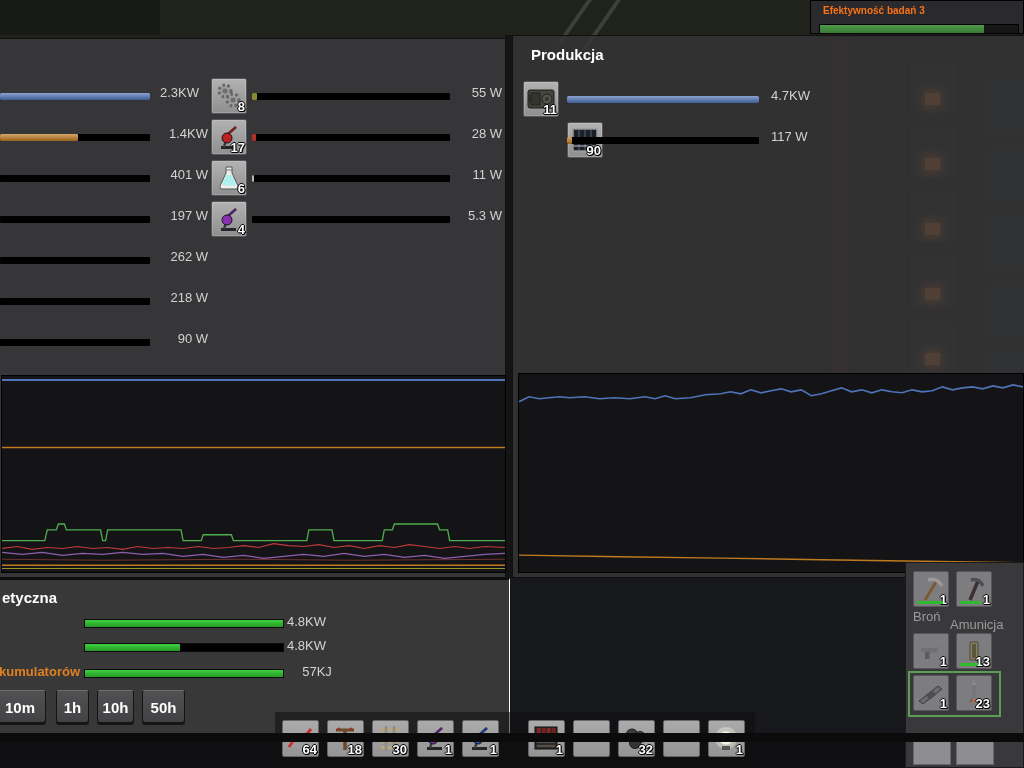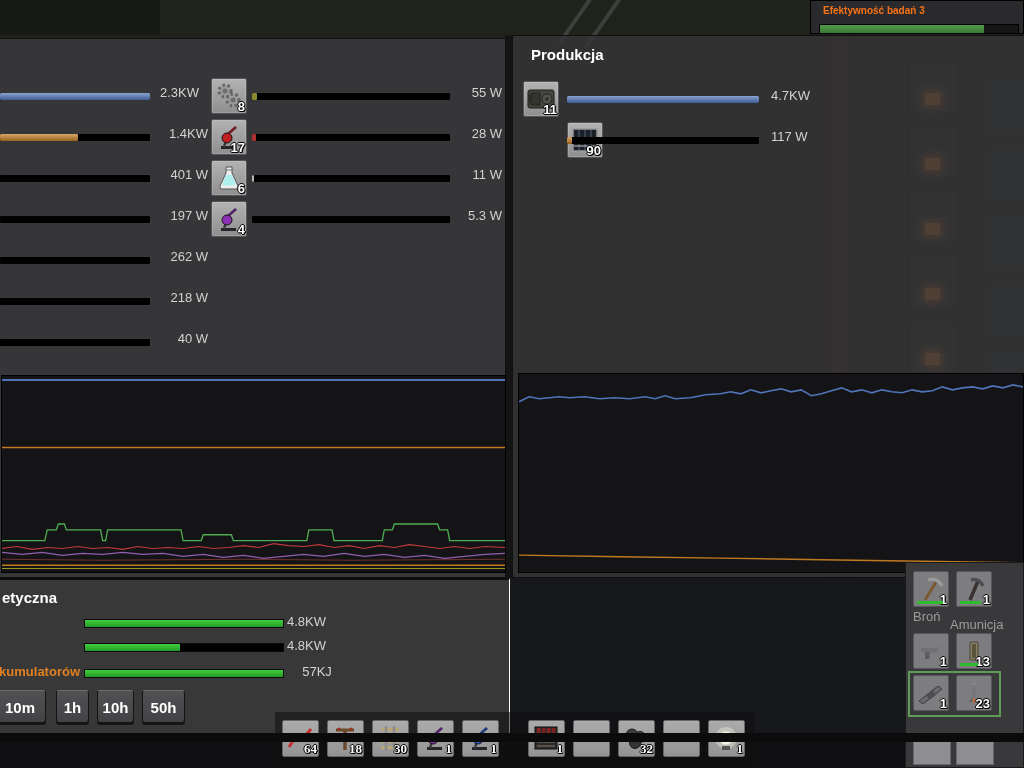--- a/index.html
+++ b/index.html
@@ -47,21 +47,21 @@
   .en-bar{position:absolute;height:7px;background:#000;border:1px solid #0a0a0a;width:198px;left:84px;}
   .en-fill{height:100%;background:linear-gradient(#3fd03f,#249a24);}
   .en-val{position:absolute;left:287px;width:60px;font-size:13px;color:#d2d2d2;}
   .en-label{position:absolute;left:-30px;width:110px;text-align:right;font-size:13px;font-weight:bold;color:#e08020;}
   .time-btn{position:absolute;height:33px;background:linear-gradient(#515153,#434345);
     border:1px solid #141414;border-top-color:#6e6e70;border-radius:3px;box-shadow:0 2px 0 #151515;
     color:#fff;font-weight:bold;font-size:15px;text-align:center;line-height:33px;box-sizing:border-box;}
   
   #hotbar{left:275px;top:712px;width:480px;height:56px;background:rgba(14,14,14,0.55);z-index:20;}
   .hb-slot{position:absolute;top:8px;width:37px;height:37px;background:linear-gradient(#ababac,#949495);
-    border:1px solid #66666a;border-radius:2px;box-sizing:border-box;font-family:Liberation Serif, serif;}
+    border:1px solid #66666a;border-radius:2px;box-sizing:border-box;}
   .hb-slot svg{position:absolute;left:1px;top:1px;}
   
   #band{left:0;top:733px;width:1024px;height:9px;background:#0b0b0c;z-index:60;position:absolute;}
   
   #inventory{left:905px;top:562px;width:119px;height:206px;background:#39393c;border:1px solid #1a1a1a;z-index:40;}
   .inv-slot{position:absolute;width:36px;height:36px;background:#7d7d7f;border:1px solid #57575a;border-radius:2px;box-sizing:border-box;}
   .inv-slot svg{position:absolute;left:1px;top:1px;}
   .inv-label{position:absolute;font-size:13px;color:#9b9b9b;}
   .dur{position:absolute;left:3px;bottom:2px;height:3px;background:#2ebb2e;}
   #sel-frame{position:absolute;left:2px;top:108px;width:93px;height:46px;border:2px solid #5d9b57;box-sizing:border-box;}
@@ -134,21 +134,21 @@
         <div class="stat-fill" style="width: 0%; background: linear-gradient(rgba(255, 255, 255, 0.333), rgba(0, 0, 0, 0.2)), rgb(0, 0, 0);"></div>
       </div>
       <div class="stat-val" style="left: 148px; top: 210px; width: 60px; text-align: right;">262 W</div>
       <div class="stat-bar" style="left: 0px; top: 259px; width: 150px;">
         <div class="stat-fill" style="width: 0%; background: linear-gradient(rgba(255, 255, 255, 0.333), rgba(0, 0, 0, 0.2)), rgb(0, 0, 0);"></div>
       </div>
       <div class="stat-val" style="left: 148px; top: 251px; width: 60px; text-align: right;">218 W</div>
       <div class="stat-bar" style="left: 0px; top: 300px; width: 150px;">
         <div class="stat-fill" style="width: 0%; background: linear-gradient(rgba(255, 255, 255, 0.333), rgba(0, 0, 0, 0.2)), rgb(0, 0, 0);"></div>
       </div>
-      <div class="stat-val" style="left: 148px; top: 292px; width: 60px; text-align: right;">40 W</div>
+      <div class="stat-val" style="left: 148px; top: 292px; width: 60px; text-align: right;">90 W</div>
       <div class="icon-slot" style="left: 211px; top: 39px;"><span><svg width="32" height="32" viewBox="0 0 32 32">
             <circle cx="12" cy="11" r="6" fill="#9c9c9c" stroke="#66666a" stroke-width="3" stroke-dasharray="2.5 2.5"></circle>
             <circle cx="12" cy="11" r="2.5" fill="#6e6e72"></circle>
             <circle cx="20" cy="20" r="6" fill="#9c9c9c" stroke="#66666a" stroke-width="3" stroke-dasharray="2.5 2.5"></circle>
             <circle cx="20" cy="20" r="2.5" fill="#6e6e72"></circle>
           </svg></span><div class="count">8</div></div>
       <div class="icon-slot" style="left: 211px; top: 80px;"><span><svg width="32" height="32" viewBox="0 0 32 32">
             <rect x="8" y="25" width="15" height="3" fill="#26262a"></rect>
             <polyline points="11,26 15,13 23,6" fill="none" stroke="#3c3c40" stroke-width="2.5"></polyline>
             <polyline points="15,13 23,6" fill="none" stroke="#8a1a1a" stroke-width="2"></polyline>

